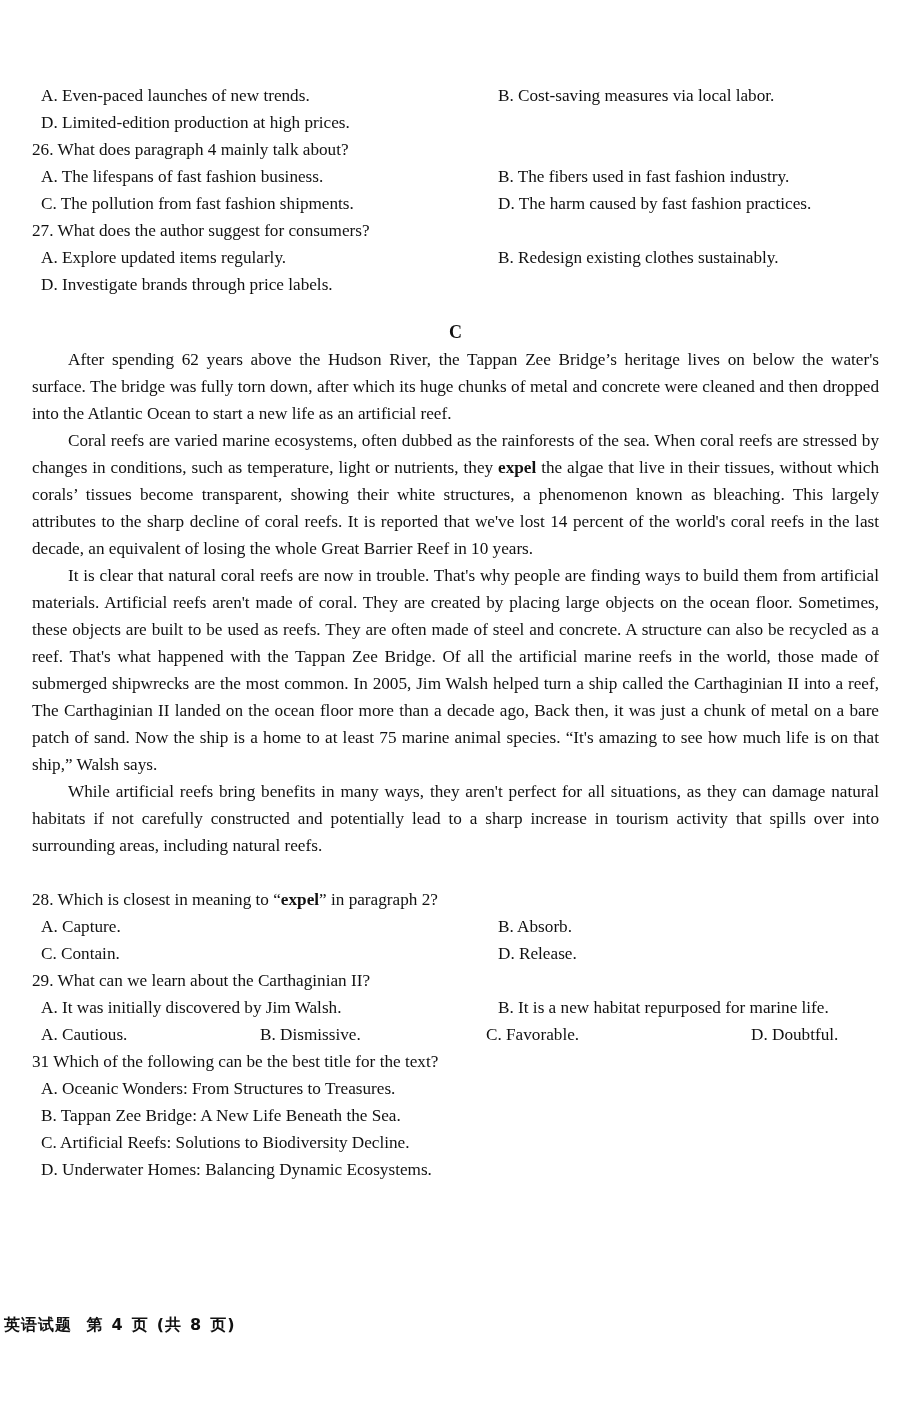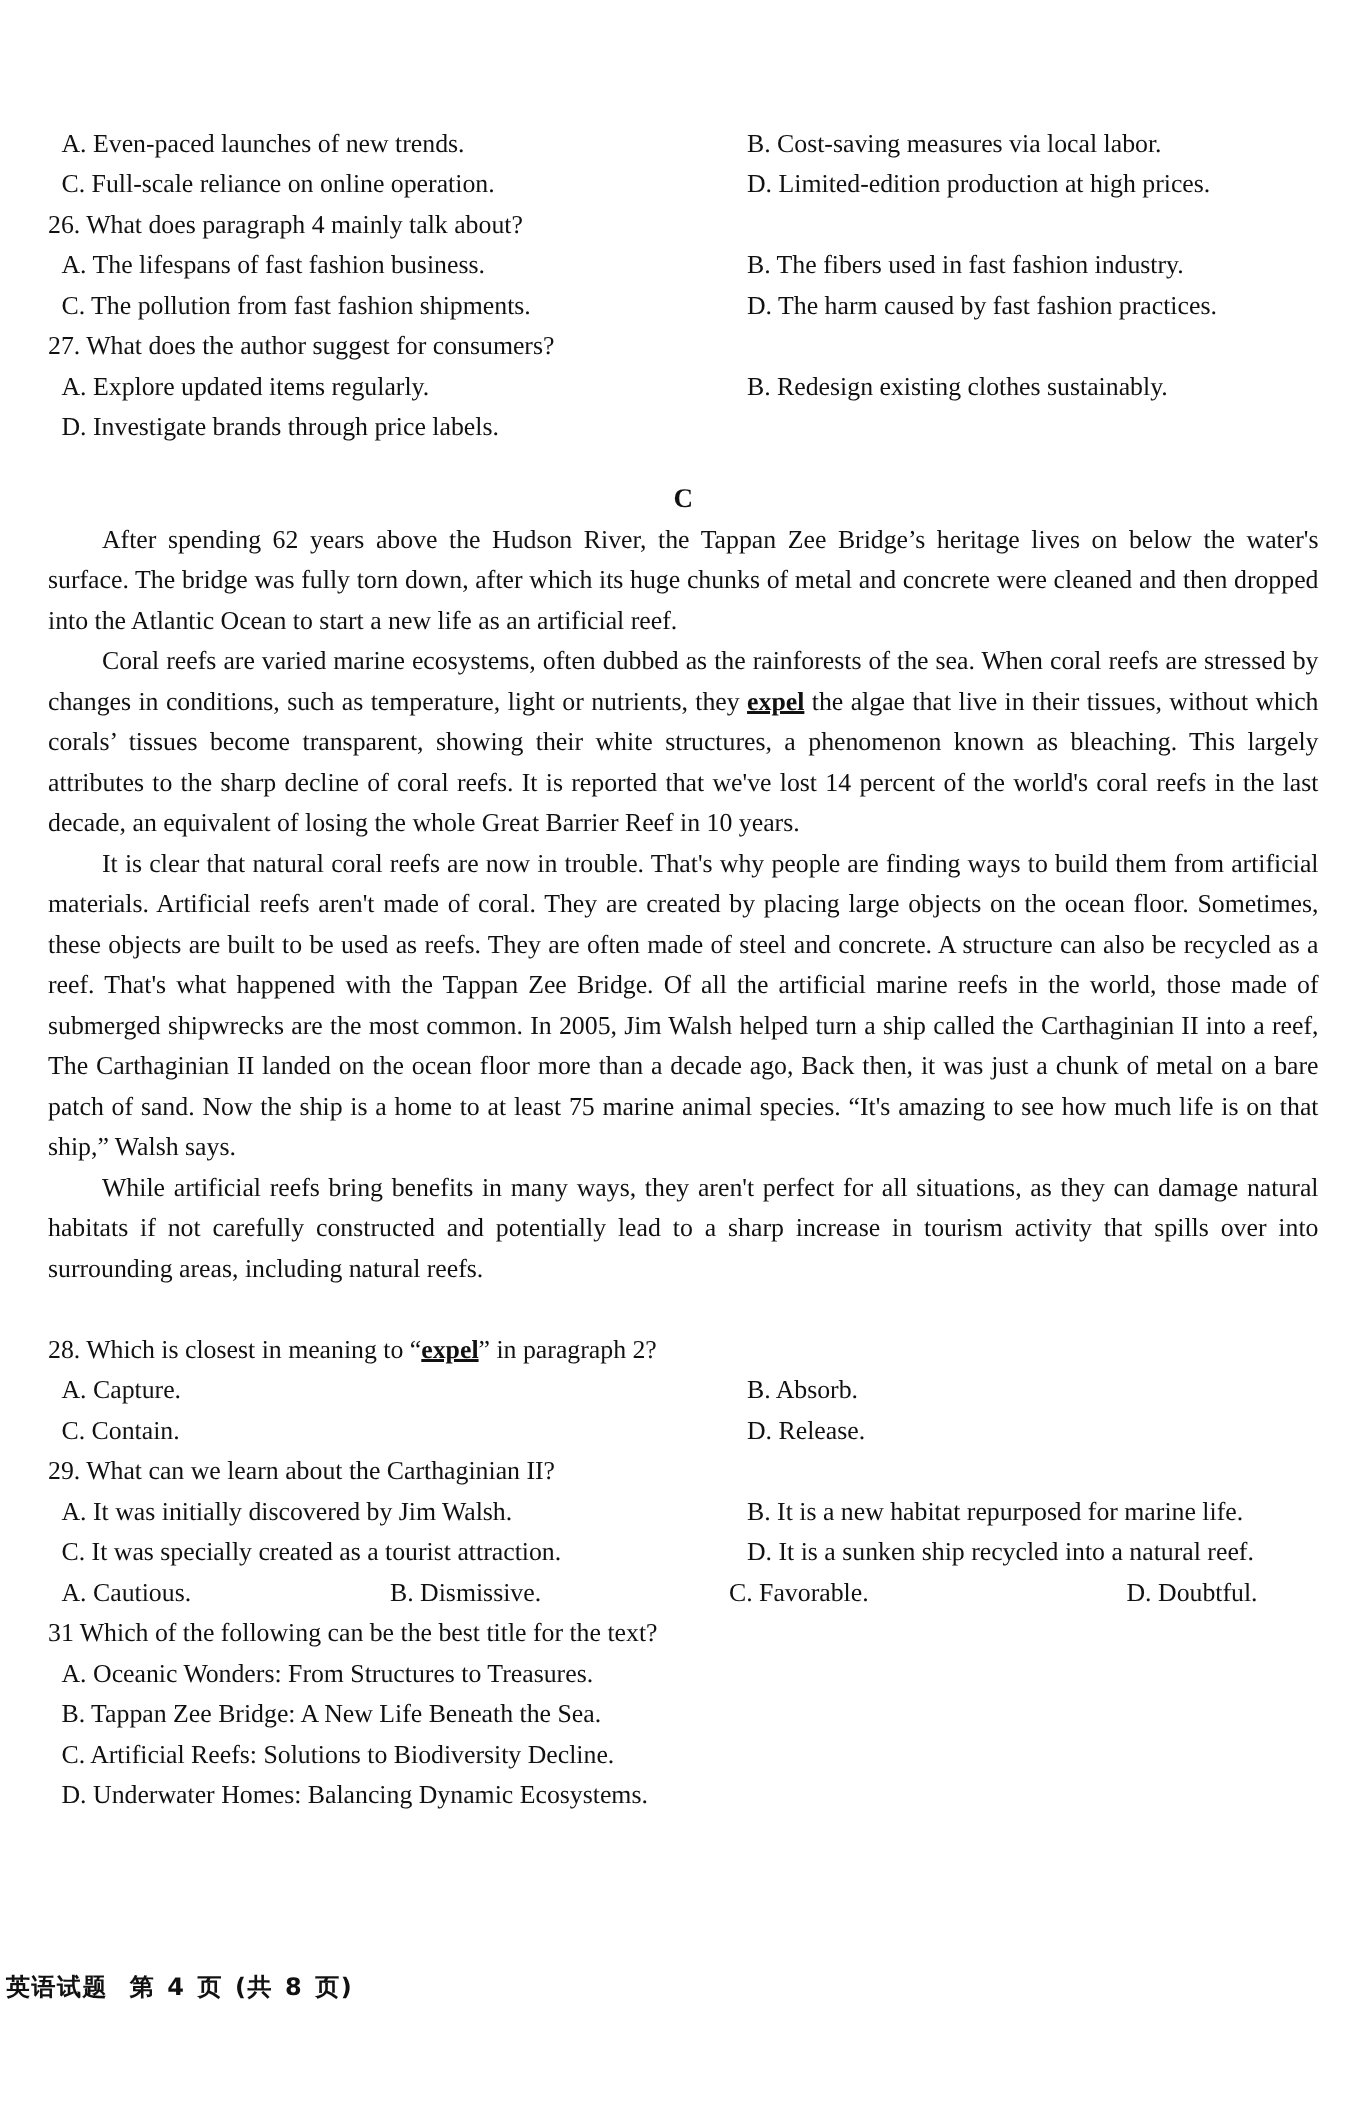--- a/index.html
+++ b/index.html
@@ -17,39 +17,38 @@
     .opt-row .o.col1 { width: 427px; }
     .opt-row .o.col2 { }
     .opt4 { display: flex; height: 27px; line-height: 27px; white-space: nowrap; }
     .opt4 .o { padding-left: 9px; }
     .opt4 .o1 { width: 210px; }
     .opt4 .o2 { width: 217px; }
     .opt4 .o3 { width: 256px; }
     .opt-single { height: 27px; line-height: 27px; padding-left: 9px; white-space: nowrap; }
     .section-head { text-align: center; font-weight: bold; height: 27px; line-height: 27px; margin-top: 21px; font-size: 18px; }
     .para { text-align: justify; text-align-last: left; line-height: 27px; text-indent: 36px; margin: 0; }
-    .expel { font-weight: bold; text-decoration: underline; text-decoration-thickness: 2px; }
+    .expel { font-weight: bold; text-decoration-thickness: 2px; }
     .gap { height: 27px; }
     .footer {
       position: absolute; left: 0; right: 0; top: 1315px; text-align: left;
       font-family: "DejaVu Sans", sans-serif; font-weight: bold; font-size: 16px; letter-spacing: 1px;
     }
     .footer span { margin: 0 4px; }
   </style>
 </head>
 <body>
 
 <div class="page">
 
   <div class="opt-row">
     <span class="o col1">A. Even-paced launches of new trends.</span>
     <span class="o col2">B. Cost-saving measures via local labor.</span>
   </div>
   <div class="opt-row">
-    <span class="o col1">C. Full-scale reliance on online operation.</span>
     <span class="o col2">D. Limited-edition production at high prices.</span>
   </div>
 
   <div class="line q">26. What does paragraph 4 mainly talk about?</div>
   <div class="opt-row">
     <span class="o col1">A. The lifespans of fast fashion business.</span>
     <span class="o col2">B. The fibers used in fast fashion industry.</span>
   </div>
   <div class="opt-row">
     <span class="o col1">C. The pollution from fast fashion shipments.</span>
@@ -82,24 +81,20 @@
   <div class="opt-row">
     <span class="o col1">C. Contain.</span>
     <span class="o col2">D. Release.</span>
   </div>
 
   <div class="line q">29. What can we learn about the Carthaginian II?</div>
   <div class="opt-row">
     <span class="o col1">A. It was initially discovered by Jim Walsh.</span>
     <span class="o col2">B. It is a new habitat repurposed for marine life.</span>
   </div>
-  <div class="opt-row">
-    <span class="o col1">C. It was specially created as a tourist attraction.</span>
-    <span class="o col2">D. It is a sunken ship recycled into a natural reef.</span>
-  </div>
 
   <div class="opt4">
     <span class="o o1">A. Cautious.</span>
     <span class="o o2">B. Dismissive.</span>
     <span class="o o3">C. Favorable.</span>
     <span class="o o4">D. Doubtful.</span>
   </div>
 
   <div class="line q">31 Which of the following can be the best title for the text?</div>
   <div class="opt-single">A. Oceanic Wonders: From Structures to Treasures.</div>

